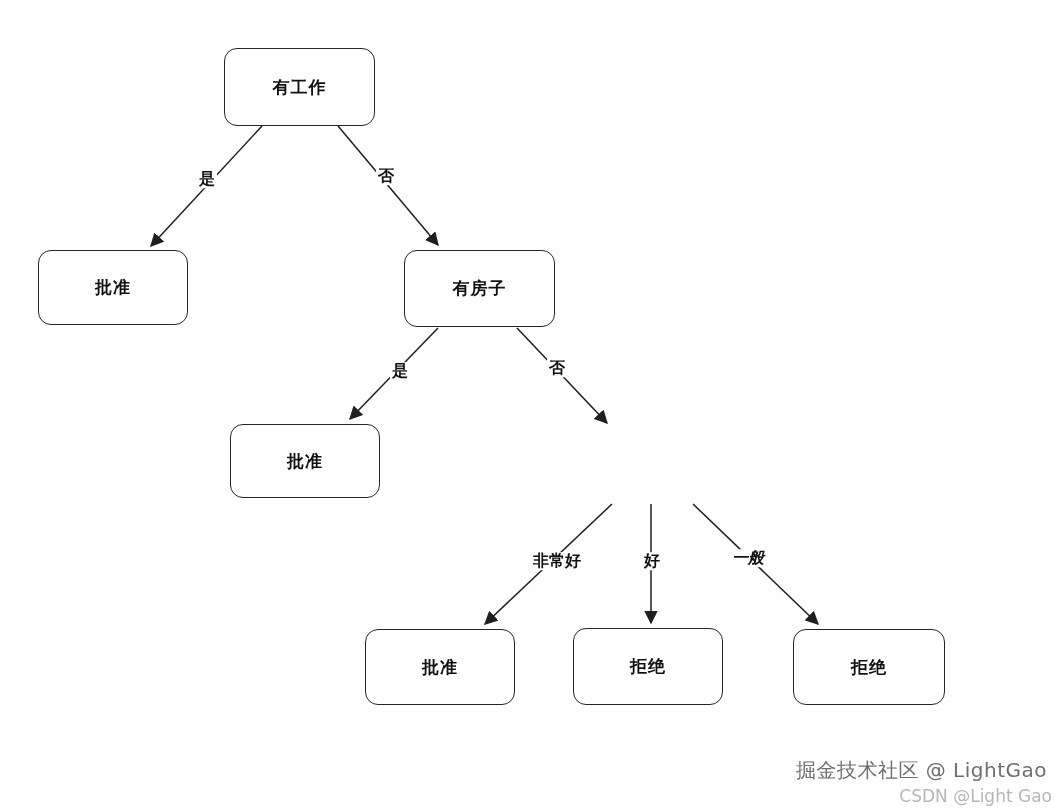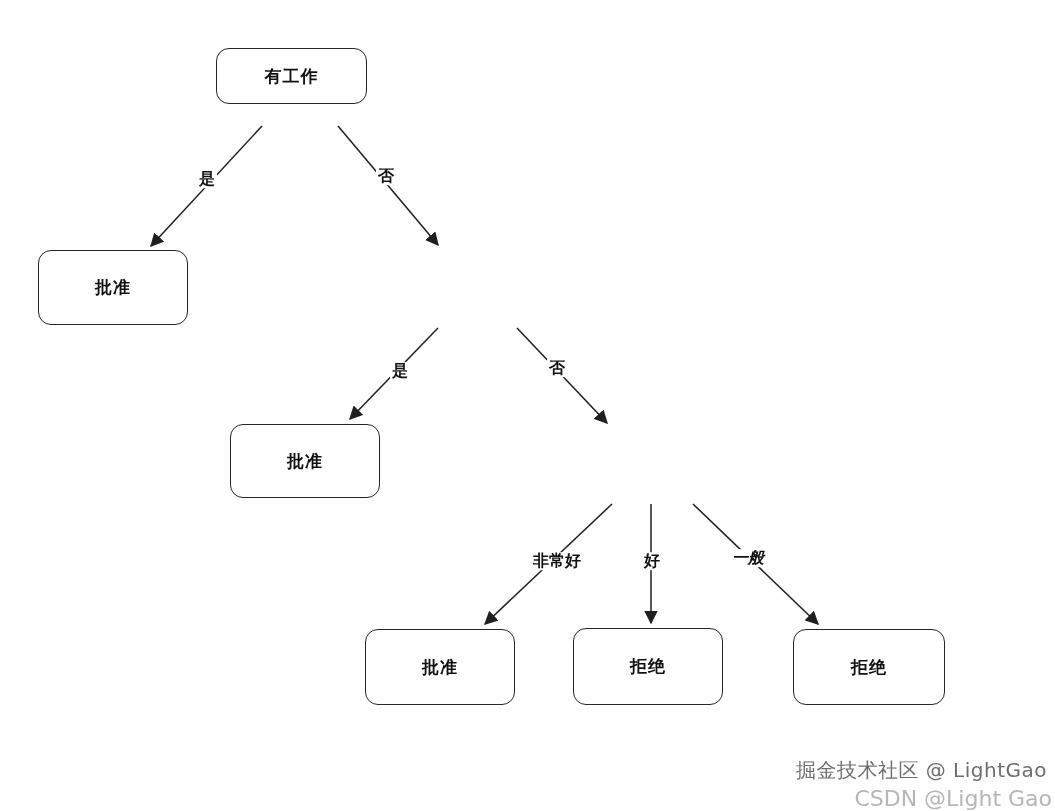--- a/index.html
+++ b/index.html
@@ -59,21 +59,21 @@
     font-weight: normal;
     color: #6e6e6e;
     text-shadow: 2px 2px 1px rgba(255,255,255,0.95);
     white-space: nowrap;
     letter-spacing: 0.5px;
   }
   .watermark-2 {
     position: absolute;
     top: 786px;
     right: 3px;
-    font-size: 22px;
+    font-size: 17px;
     font-weight: normal;
     color: #b6b6b6;
     text-shadow: 1px 1px 1px rgba(255,255,255,0.9);
     white-space: nowrap;
   }
 </style>
 </head>
 <body>
 
 <div class="canvas">
@@ -86,22 +86,23 @@
     </defs>
     <line x1="262" y1="126" x2="151" y2="246" marker-end="url(#arrow)"></line>
     <line x1="338" y1="126" x2="438" y2="245" marker-end="url(#arrow)"></line>
     <line x1="438" y1="328" x2="350" y2="419" marker-end="url(#arrow)"></line>
     <line x1="517" y1="328" x2="607" y2="423" marker-end="url(#arrow)"></line>
     <line x1="612" y1="504" x2="485" y2="624" marker-end="url(#arrow)"></line>
     <line x1="651" y1="504" x2="651" y2="623" marker-end="url(#arrow)"></line>
     <line x1="693" y1="504" x2="818" y2="624" marker-end="url(#arrow)"></line>
   </svg>
 
-  <div class="node" style="left:216px; top:48px;  width:151px; height:56px;">有工作</div>
+  <div class="node" style="left:224px; top:48px;  width:151px; height:78px;">有工作</div>
   <div class="node" style="left:38px;  top:250px; width:150px; height:75px;">批准</div>
+  <div class="node" style="left:404px; top:250px; width:151px; height:77px;">有房子</div>
   <div class="node" style="left:230px; top:424px; width:150px; height:74px;">批准</div>
   <div class="node" style="left:365px; top:629px; width:150px; height:76px;">批准</div>
   <div class="node" style="left:573px; top:628px; width:150px; height:77px;">拒绝</div>
   <div class="node" style="left:793px; top:629px; width:152px; height:76px;">拒绝</div>
 
   <span class="edge-label" style="left:207px; top:179px;">是</span>
   <span class="edge-label" style="left:386px; top:176px;">否</span>
   <span class="edge-label" style="left:400px; top:371px;">是</span>
   <span class="edge-label" style="left:557px; top:368px;">否</span>
   <span class="edge-label" style="left:557px; top:561px;">非常好</span>

